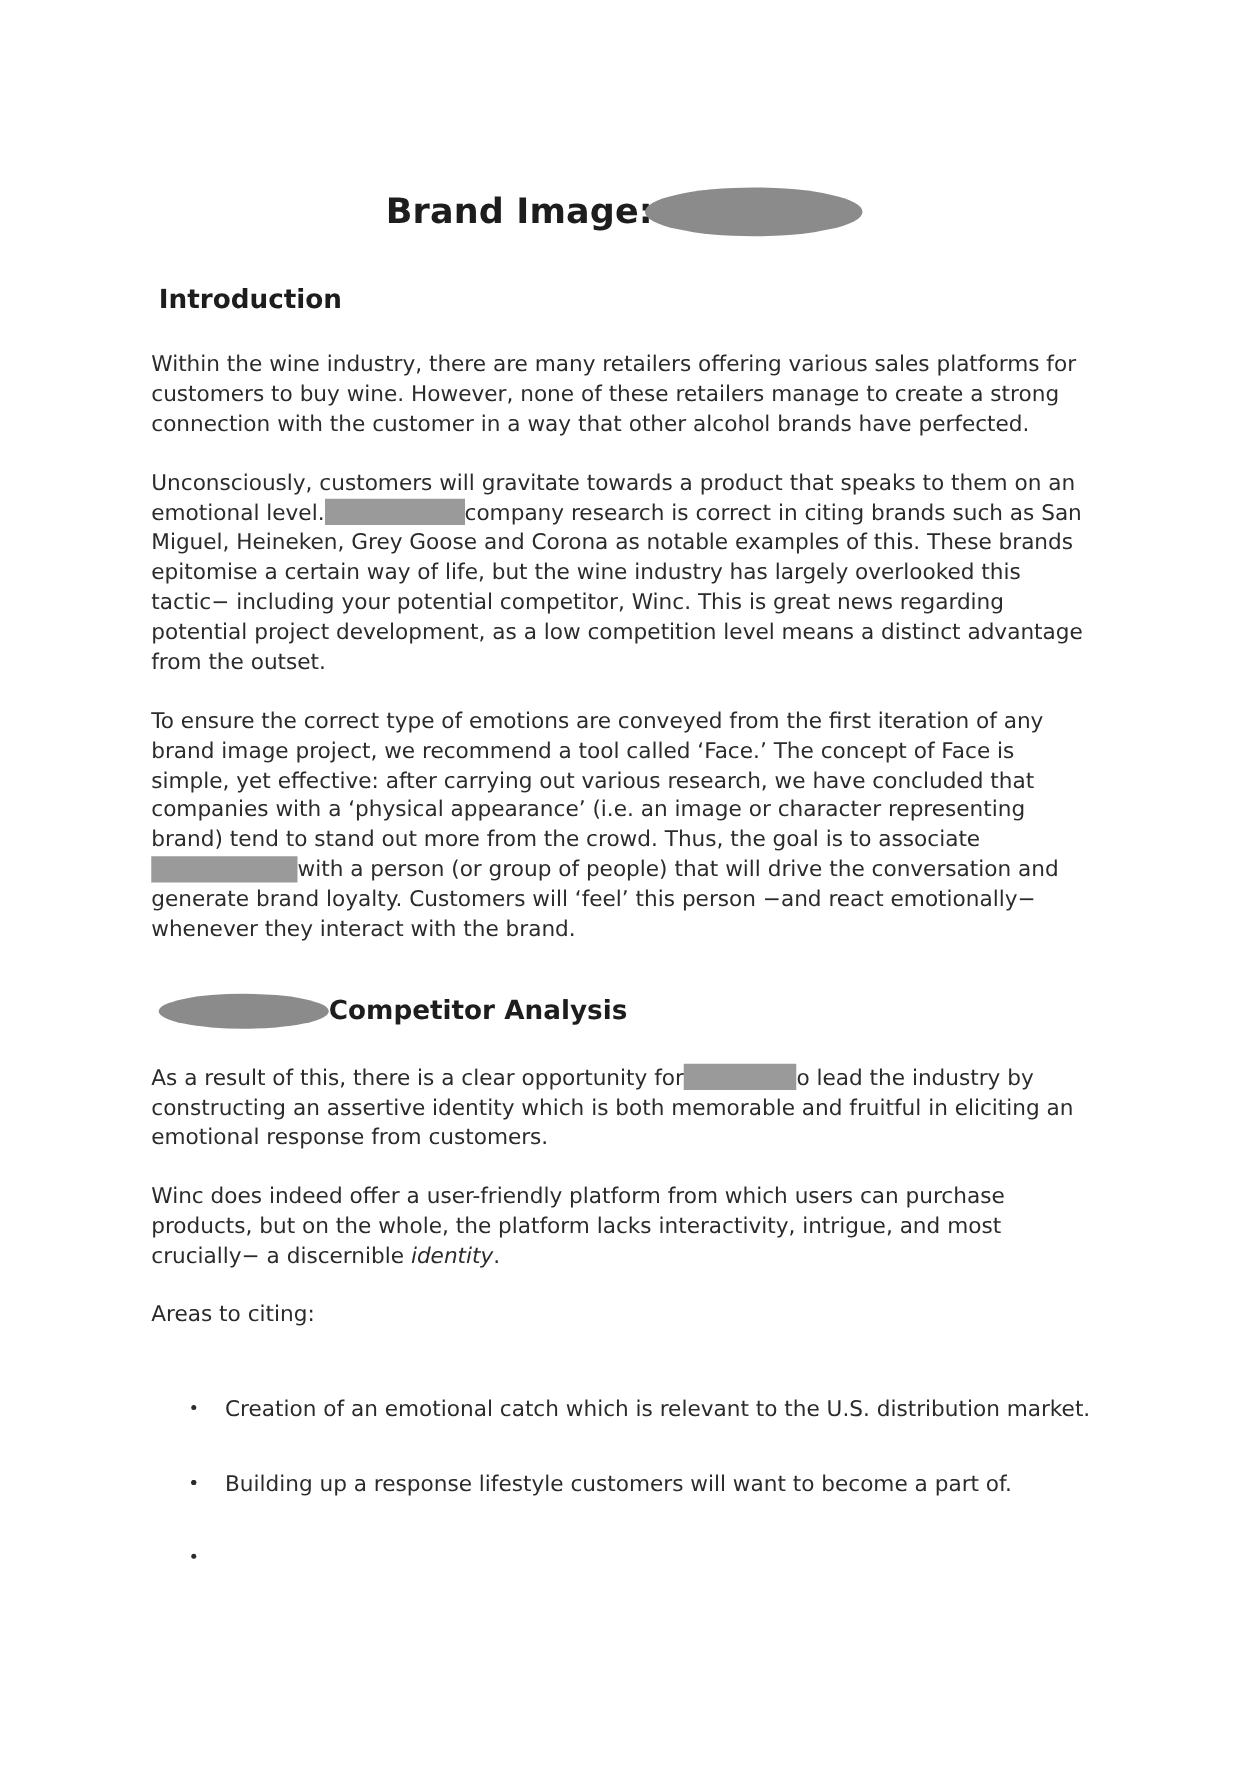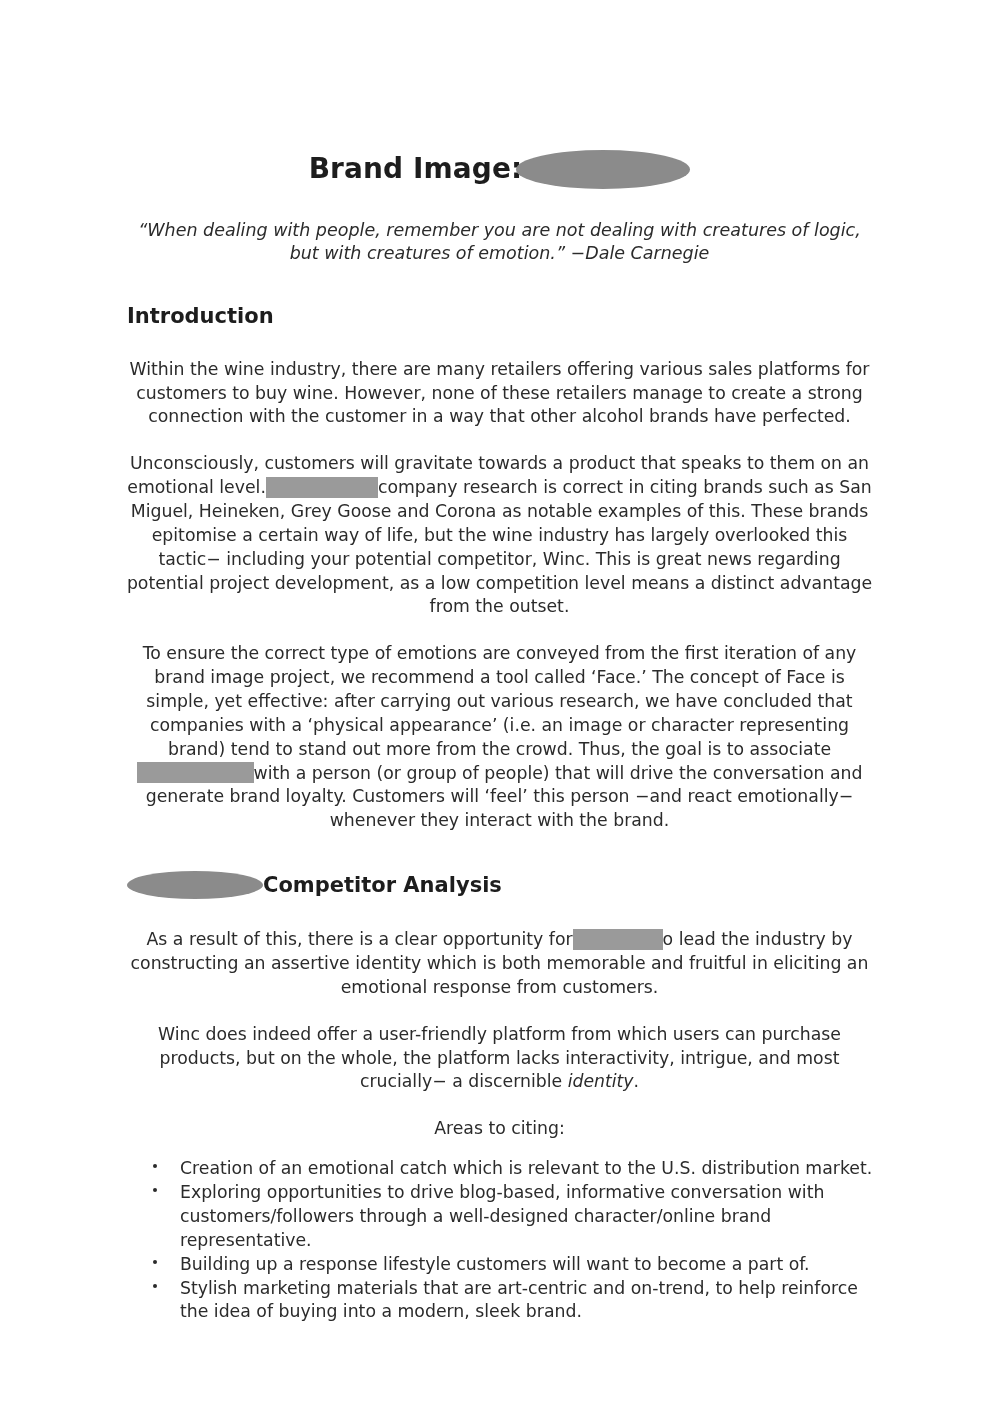--- a/index.html
+++ b/index.html
@@ -101,21 +101,21 @@
     flex-wrap: nowrap;
   }
 
   
   p.body-text {
     margin: 0;
     padding-top: 23px;
     font-size: 17.3px;
     line-height: 1.38;
     color: #2b2b2b;
-    text-align: center;
+    text-align: left;
   }
 
   .italic { font-style: italic; }
 
   
   .redact-bar {
     display: inline-block;
     background: #9a9a9a;
     vertical-align: middle;
     position: relative;
@@ -131,20 +131,21 @@
     padding: 16px 0 0 0;
     list-style: none;
   }
   ul.bullets li {
     position: relative;
     padding-left: 59px;
     font-size: 17.3px;
     line-height: 1.38;
     color: #2b2b2b;
     margin-bottom: 0;
+    margin-top: 36px;
   }
   ul.bullets li .dot {
     position: absolute;
     left: 32px;
     top: 7px;
     width: 4px;
     height: 4px;
     background: #2b2b2b;
     border-radius: 50%;
   }
@@ -155,21 +156,20 @@
 <div class="page">
   <div class="content">
 
     <h1 class="doc-title">
       <span class="title-line">
         <span>Brand Image:</span>
         <span class="redact-ellipse title-ellipse"></span>
       </span>
     </h1>
 
-    <p class="quote">“When dealing with people, remember you are not dealing with creatures of logic, but with creatures of emotion.” −Dale Carnegie</p>
 
     <h2 class="section-heading">Introduction</h2>
 
     <p class="body-text">
       <span>Within the wine industry, there are many retailers offering various sales platforms for customers to buy wine. However, none of these retailers manage to create a strong connection with the customer in a way that other alcohol brands have perfected.</span>
     </p>
 
 
     <p class="body-text">
       <span>Unconsciously, customers will gravitate towards a product that speaks to them on an emotional level.</span><span class="redact-bar bar-w1"></span><span>company research is correct in citing brands such as San Miguel, Heineken, Grey Goose and Corona as notable examples of this. These brands epitomise a certain way of life, but the wine industry has largely overlooked this tactic− including your potential competitor, Winc. This is great news regarding potential project development, as a low competition level means a distinct advantage from the outset.</span>
@@ -196,29 +196,27 @@
       <span>Areas to citing:</span>
     </p>
 
     <ul class="bullets">
       <li>
         <span class="dot"></span>
         <span>Creation of an emotional catch which is relevant to the U.S. distribution market.</span>
       </li>
       <li>
         <span class="dot"></span>
-        <span>Exploring opportunities to drive blog-based, informative conversation with customers/followers through a well-designed character/online brand representative.</span>
       </li>
       <li>
         <span class="dot"></span>
         <span>Building up a response lifestyle customers will want to become a part of.</span>
       </li>
       <li>
         <span class="dot"></span>
-        <span>Stylish marketing materials that are art-centric and on-trend, to help reinforce the idea of buying into a modern, sleek brand.</span>
       </li>
     </ul>
 
     <h3 class="sub-heading">
       
     </h3>
 
   </div>
 </div>
 

